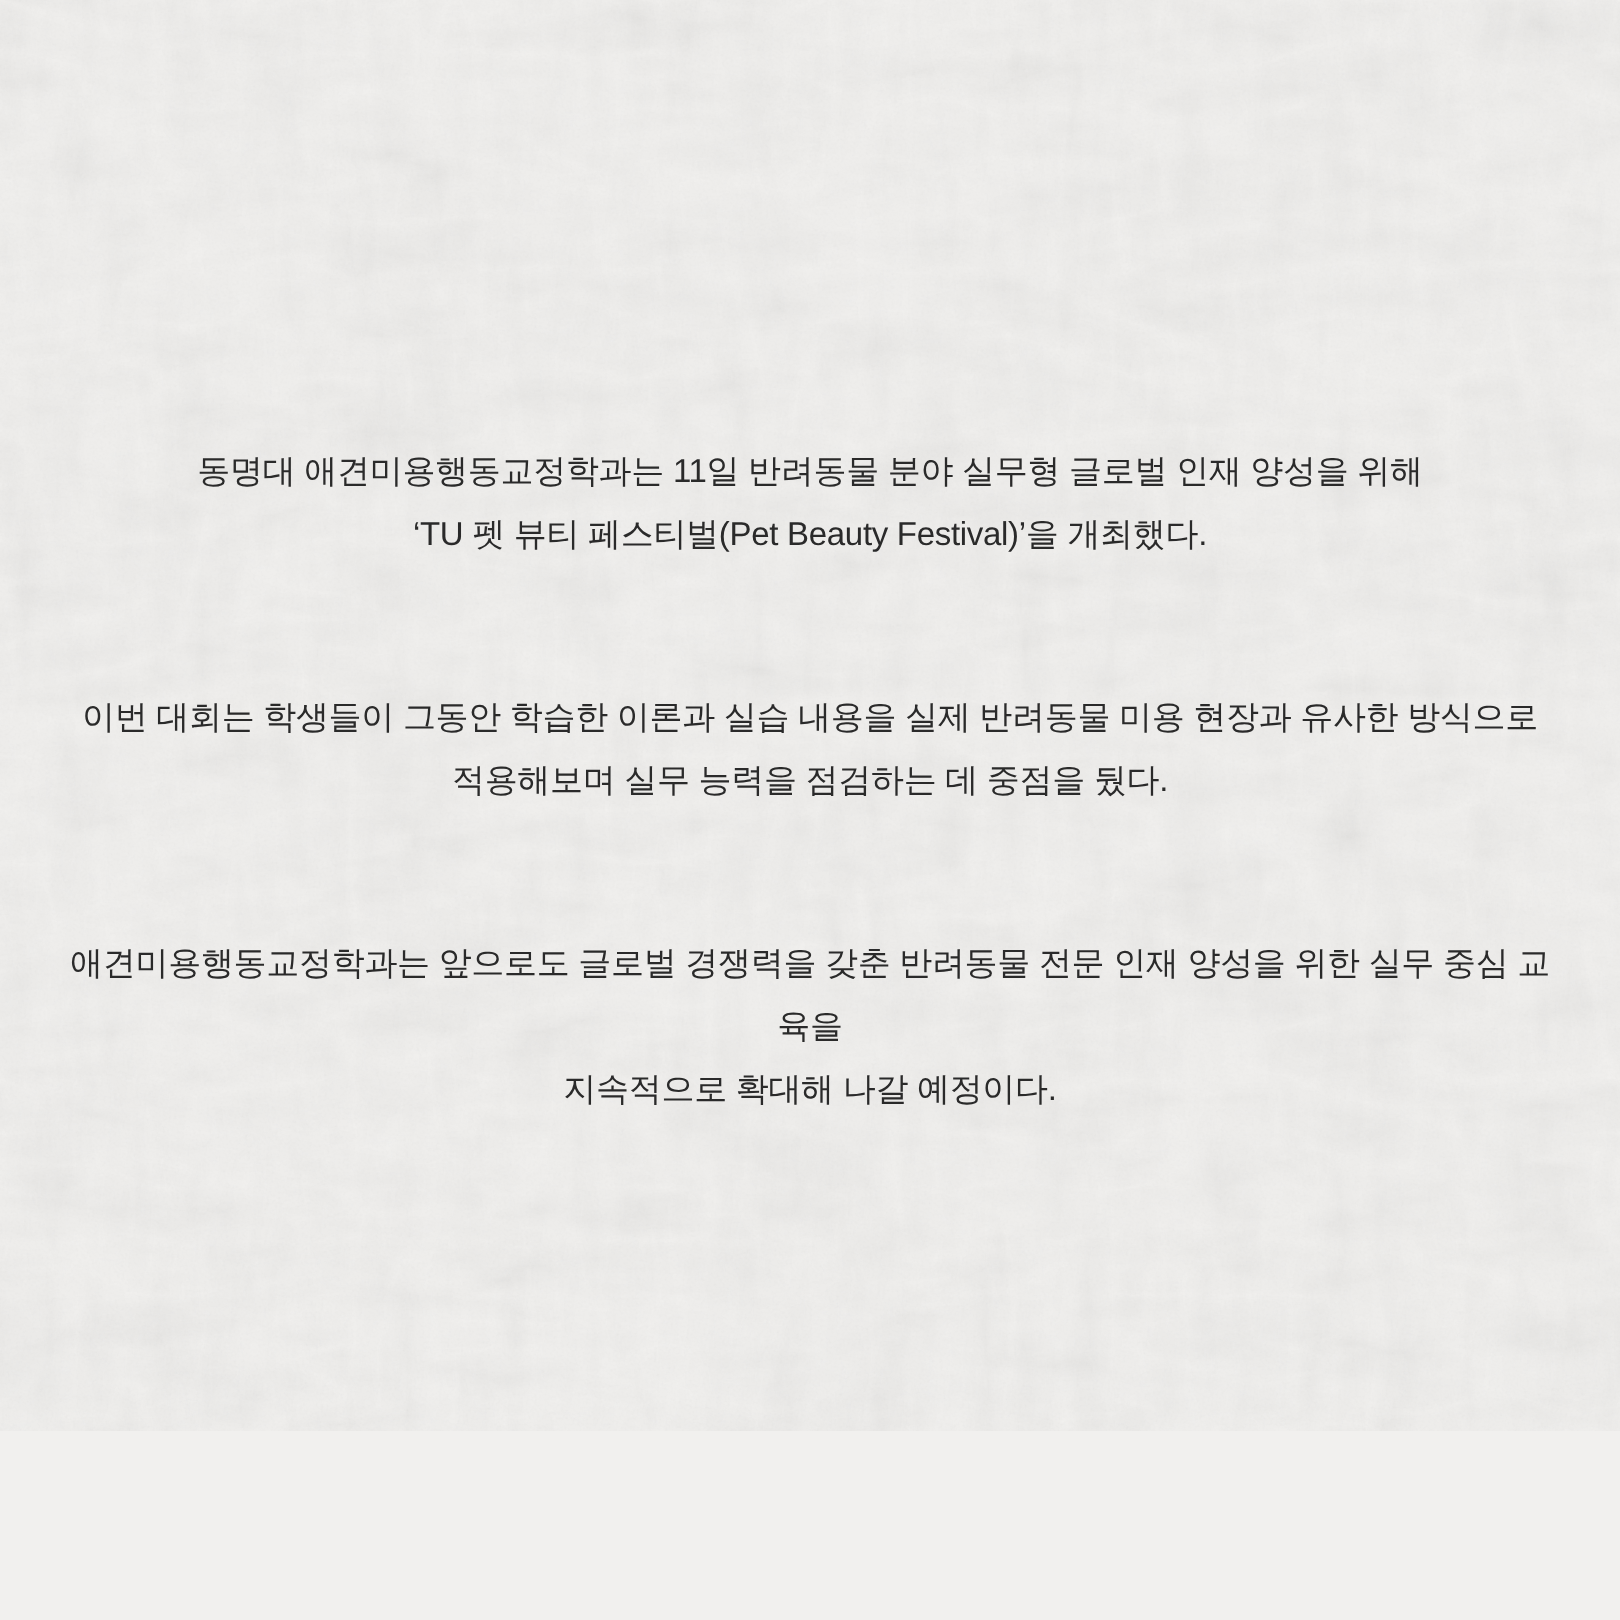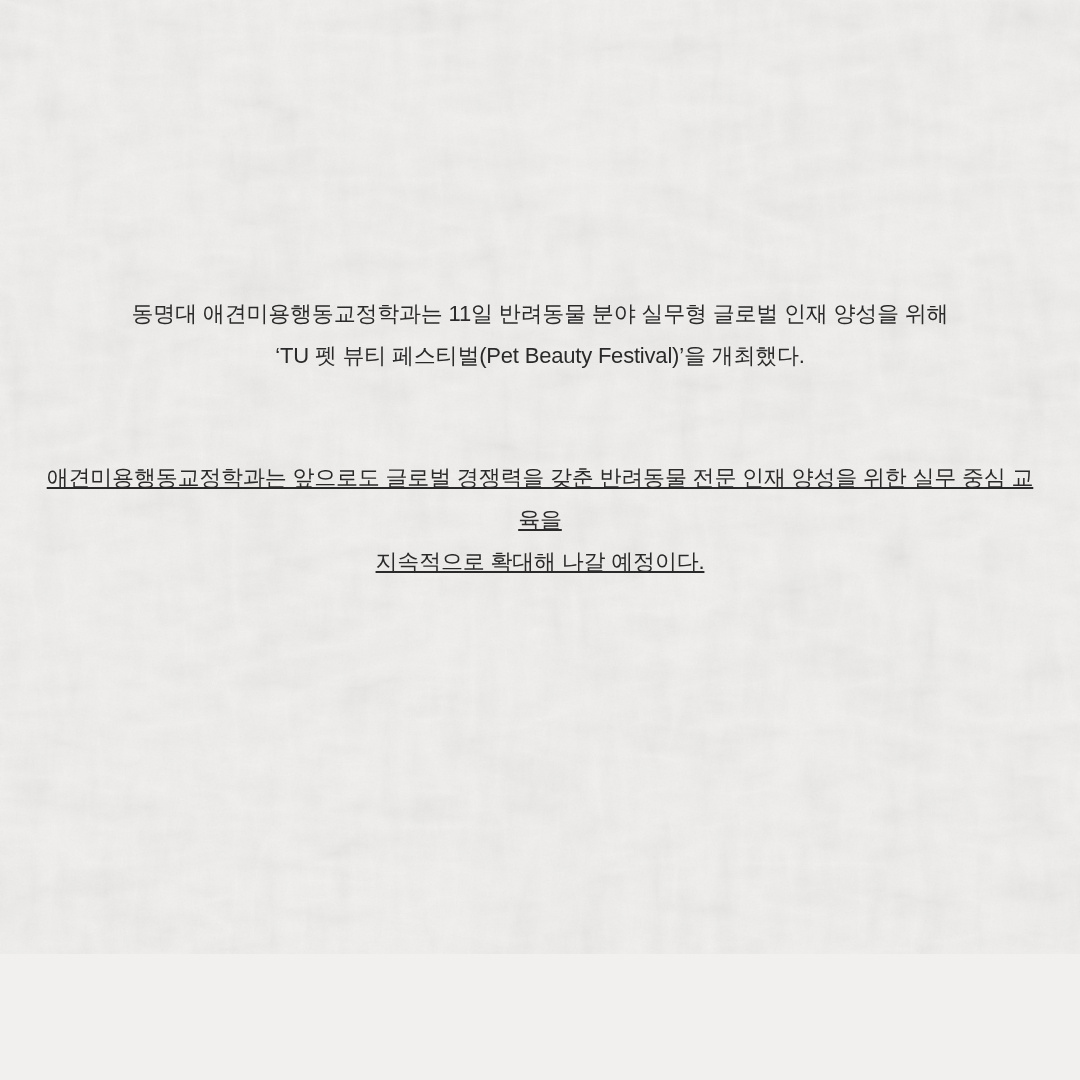--- a/index.html
+++ b/index.html
@@ -34,21 +34,20 @@
     line-height: 42px;
     font-weight: 500;
     letter-spacing: -0.2px;
     white-space: pre-line;
   }
   .content p {
     margin: 0 0 38px 0;
   }
   .content p:last-child {
     margin-bottom: 0;
-    text-decoration: underline;
   }
   .footer {
     position: absolute;
     top: 1000px;
     left: 37px;
     right: 37px;
     display: flex;
     align-items: flex-start;
   }
   .rule {
@@ -97,20 +96,22 @@
     </defs>
     <rect width="1080" height="1080" fill="#f1f0ee"></rect>
     <rect width="1080" height="1080" filter="url(#fibers)"></rect>
     <rect width="1080" height="1080" filter="url(#fibers2)"></rect>
     <rect width="1080" height="1080" filter="url(#grain)"></rect>
   </svg>
 
   <main class="content">
     <p>동명대 애견미용행동교정학과는 11일 반려동물 분야 실무형 글로벌 인재 양성을 위해
 ‘TU 펫 뷰티 페스티벌(Pet Beauty Festival)’을 개최했다.</p>
+    <p>이번 대회는 학생들이 그동안 학습한 이론과 실습 내용을 실제 반려동물 미용 현장과 유사한 방식으로
+적용해보며 실무 능력을 점검하는 데 중점을 뒀다.</p>
     <p>애견미용행동교정학과는 앞으로도 글로벌 경쟁력을 갖춘 반려동물 전문 인재 양성을 위한 실무 중심 교육을
 지속적으로 확대해 나갈 예정이다.</p>
   </main>
 
   <footer class="footer">
     <div class="rule"></div>
     <div class="date">2025. 12. 12.</div>
     <div class="rule"></div>
   </footer>
 

